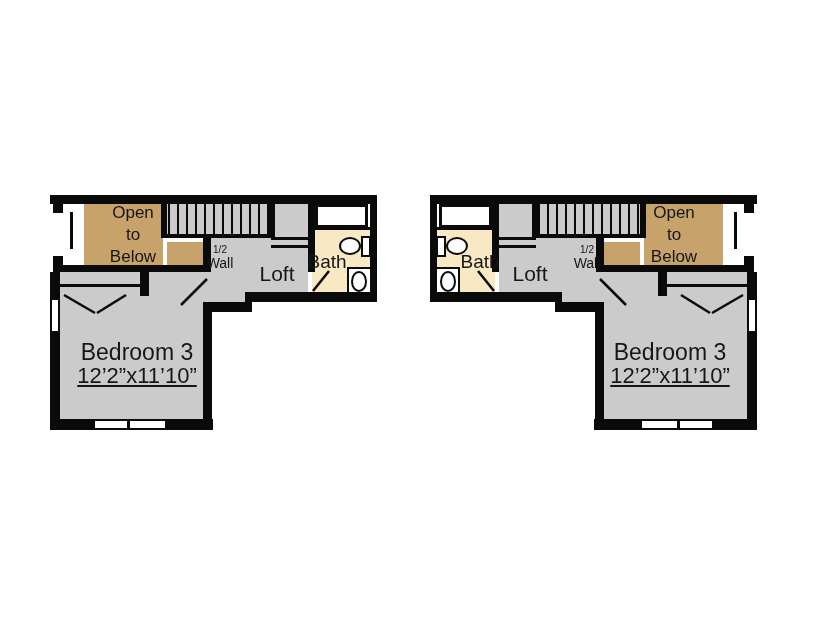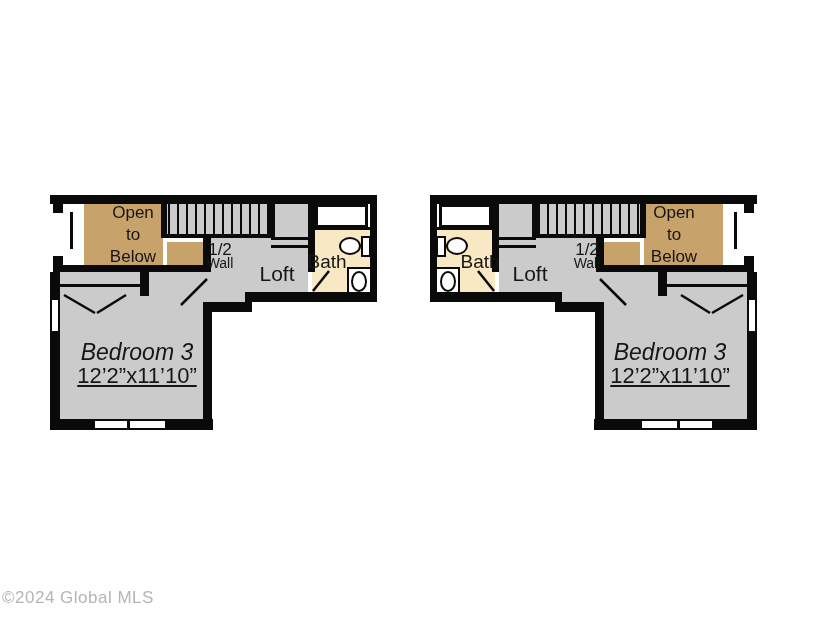--- a/index.html
+++ b/index.html
@@ -14,25 +14,25 @@
   .white{position:absolute;background:#ffffff;}
   .fixture{position:absolute;background:#ffffff;border:2px solid #0a0a0a;}
   .oval{border-radius:50%;}
   .tread{position:absolute;top:0;width:2px;height:100%;background:#0a0a0a;}
   .lbl{position:absolute;color:#161616;text-align:center;line-height:1.1;}
   .plan.flip .lbl{transform:scaleX(-1);}
   .doors{position:absolute;left:0;top:0;width:328px;height:246px;}
   #watermark{position:absolute;left:2px;top:588px;font-size:17px;color:#b5b5b5;letter-spacing:0.5px;}
   .lbl-open{left:33px;top:10px;width:100px;font-size:17px;line-height:22px;}
   .lbl-halfwall{left:150px;top:51px;width:40px;}
-  .lbl-halfwall .l1{display:block;font-size:17px;line-height:13px;}
+  .lbl-halfwall .l1{display:block;font-size:10px;line-height:13px;}
   .lbl-halfwall .l2{display:block;font-size:14px;line-height:15px;}
   .lbl-loft{left:195px;top:70px;width:64px;font-size:21px;}
   .lbl-bath{left:248px;top:60px;width:58px;font-size:19px;}
-  .lbl-bedname{left:7px;top:148px;width:160px;font-size:23px;font-style:italic;}
+  .lbl-bedname{left:7px;top:148px;width:160px;font-size:23px;}
   .lbl-beddims{left:4px;top:172px;width:166px;font-size:22px;text-decoration:underline;}
 </style>
 </head>
 <body>
 
 <div id="stage">
 
   <div class="plan" id="plan-left" style="left:50px;">
 
     <div class="floor-tan" style="left:34px;top:12px;width:79px;height:61px;"></div>
@@ -185,14 +185,13 @@
     </div>
     <div class="lbl lbl-halfwall">
       <span class="l1">1/2</span>
       <span class="l2">Wall</span>
     </div>
     <div class="lbl lbl-loft">Loft</div>
     <div class="lbl lbl-bath">Bath</div>
     <div class="lbl lbl-bedname">Bedroom 3</div>
     <div class="lbl lbl-beddims">12’2”x11’10”</div>
   </div>
-    <div id="watermark">©2024 Global MLS</div>
 </div>
 
 </body></html>

